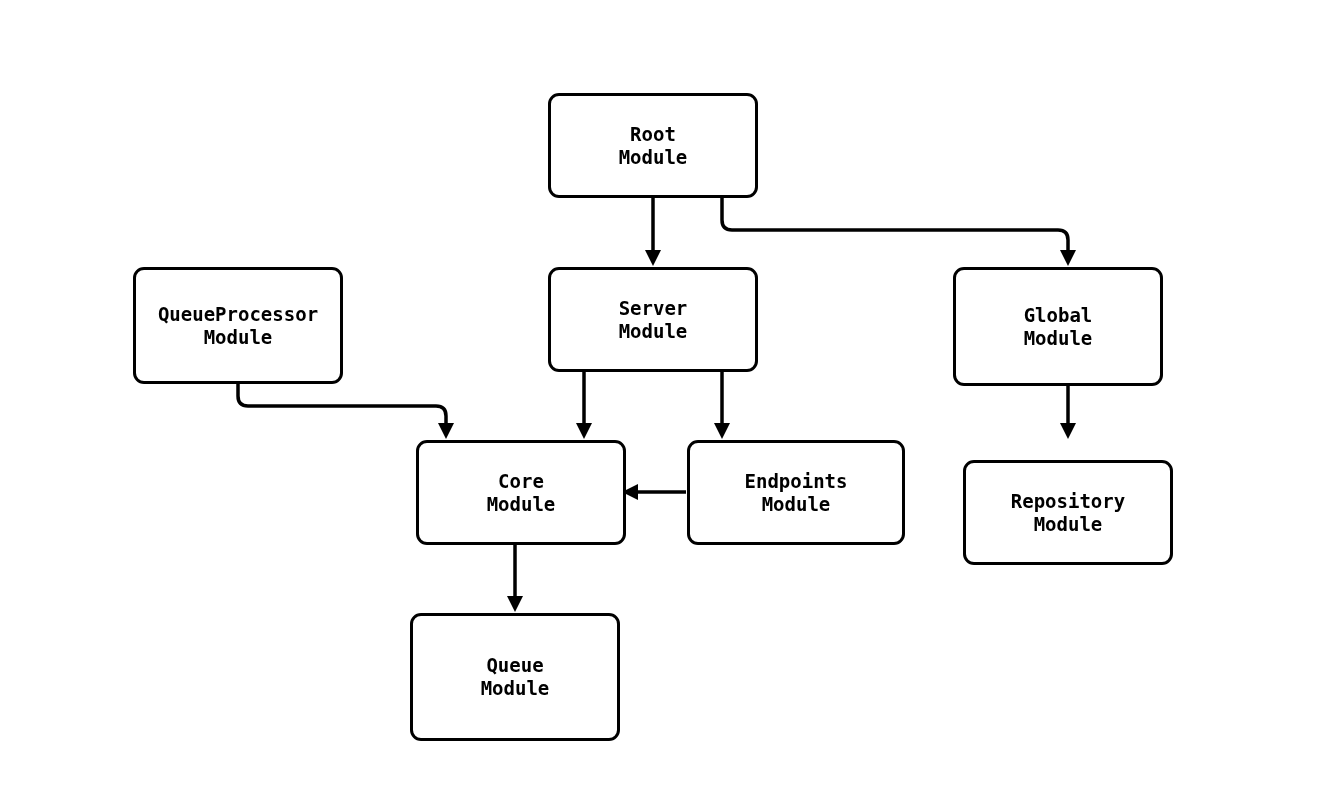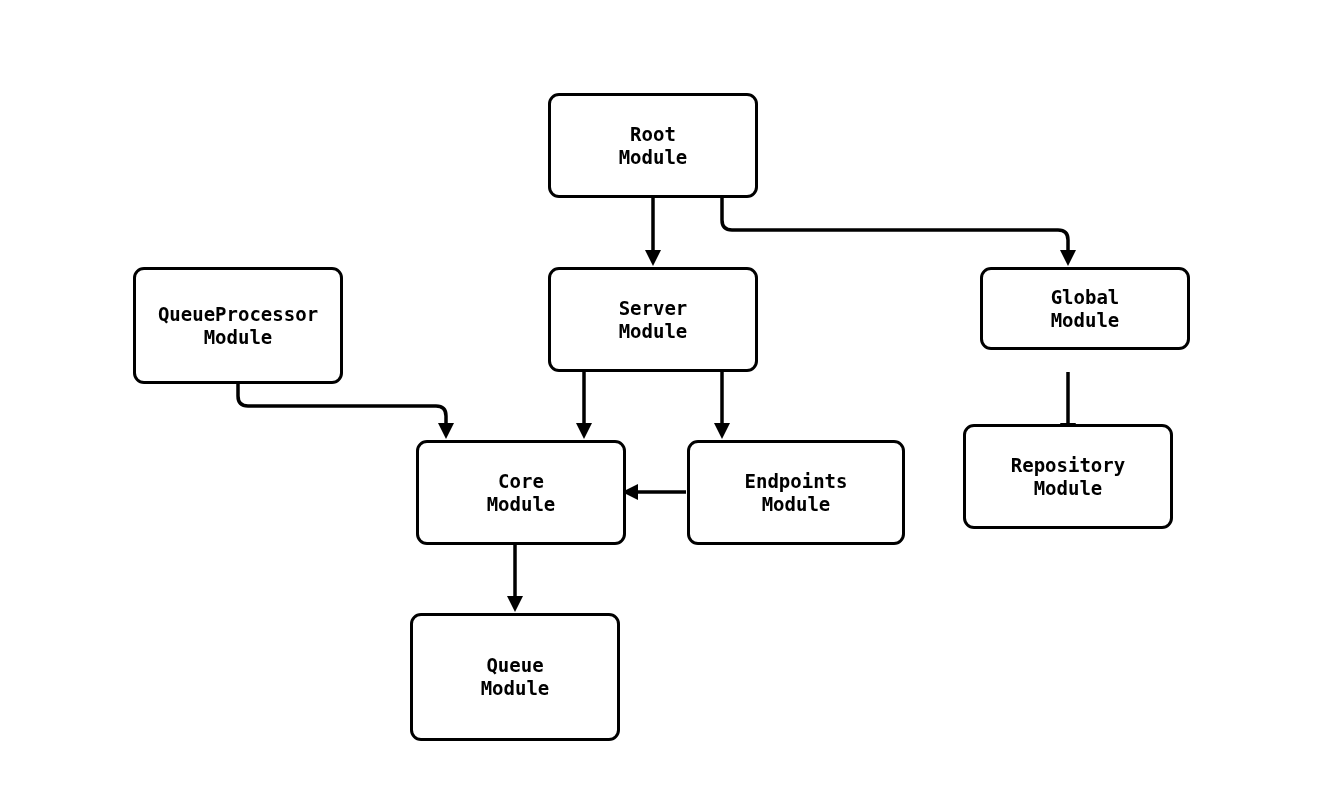--- a/index.html
+++ b/index.html
@@ -109,36 +109,36 @@
   <div class="node" style="left:133px; top:267px; width:210px; height:117px;">
     <span class="line1">QueueProcessor</span>
     <span class="line2">Module</span>
   </div>
 
   <div class="node" style="left:548px; top:267px; width:210px; height:105px;">
     <span class="line1">Server</span>
     <span class="line2">Module</span>
   </div>
 
-  <div class="node" style="left:980px; top:267px; width:210px; height:83px;">
+  <div class="node" style="left:953px; top:267px; width:210px; height:119px;">
     <span class="line1">Global</span>
     <span class="line2">Module</span>
   </div>
 
   <div class="node" style="left:416px; top:440px; width:210px; height:105px;">
     <span class="line1">Core</span>
     <span class="line2">Module</span>
   </div>
 
   <div class="node" style="left:687px; top:440px; width:218px; height:105px;">
     <span class="line1">Endpoints</span>
     <span class="line2">Module</span>
   </div>
 
-  <div class="node" style="left:963px; top:424px; width:210px; height:105px;">
+  <div class="node" style="left:963px; top:460px; width:210px; height:105px;">
     <span class="line1">Repository</span>
     <span class="line2">Module</span>
   </div>
 
   <div class="node" style="left:410px; top:613px; width:210px; height:128px;">
     <span class="line1">Queue</span>
     <span class="line2">Module</span>
   </div>
 
 </div>

